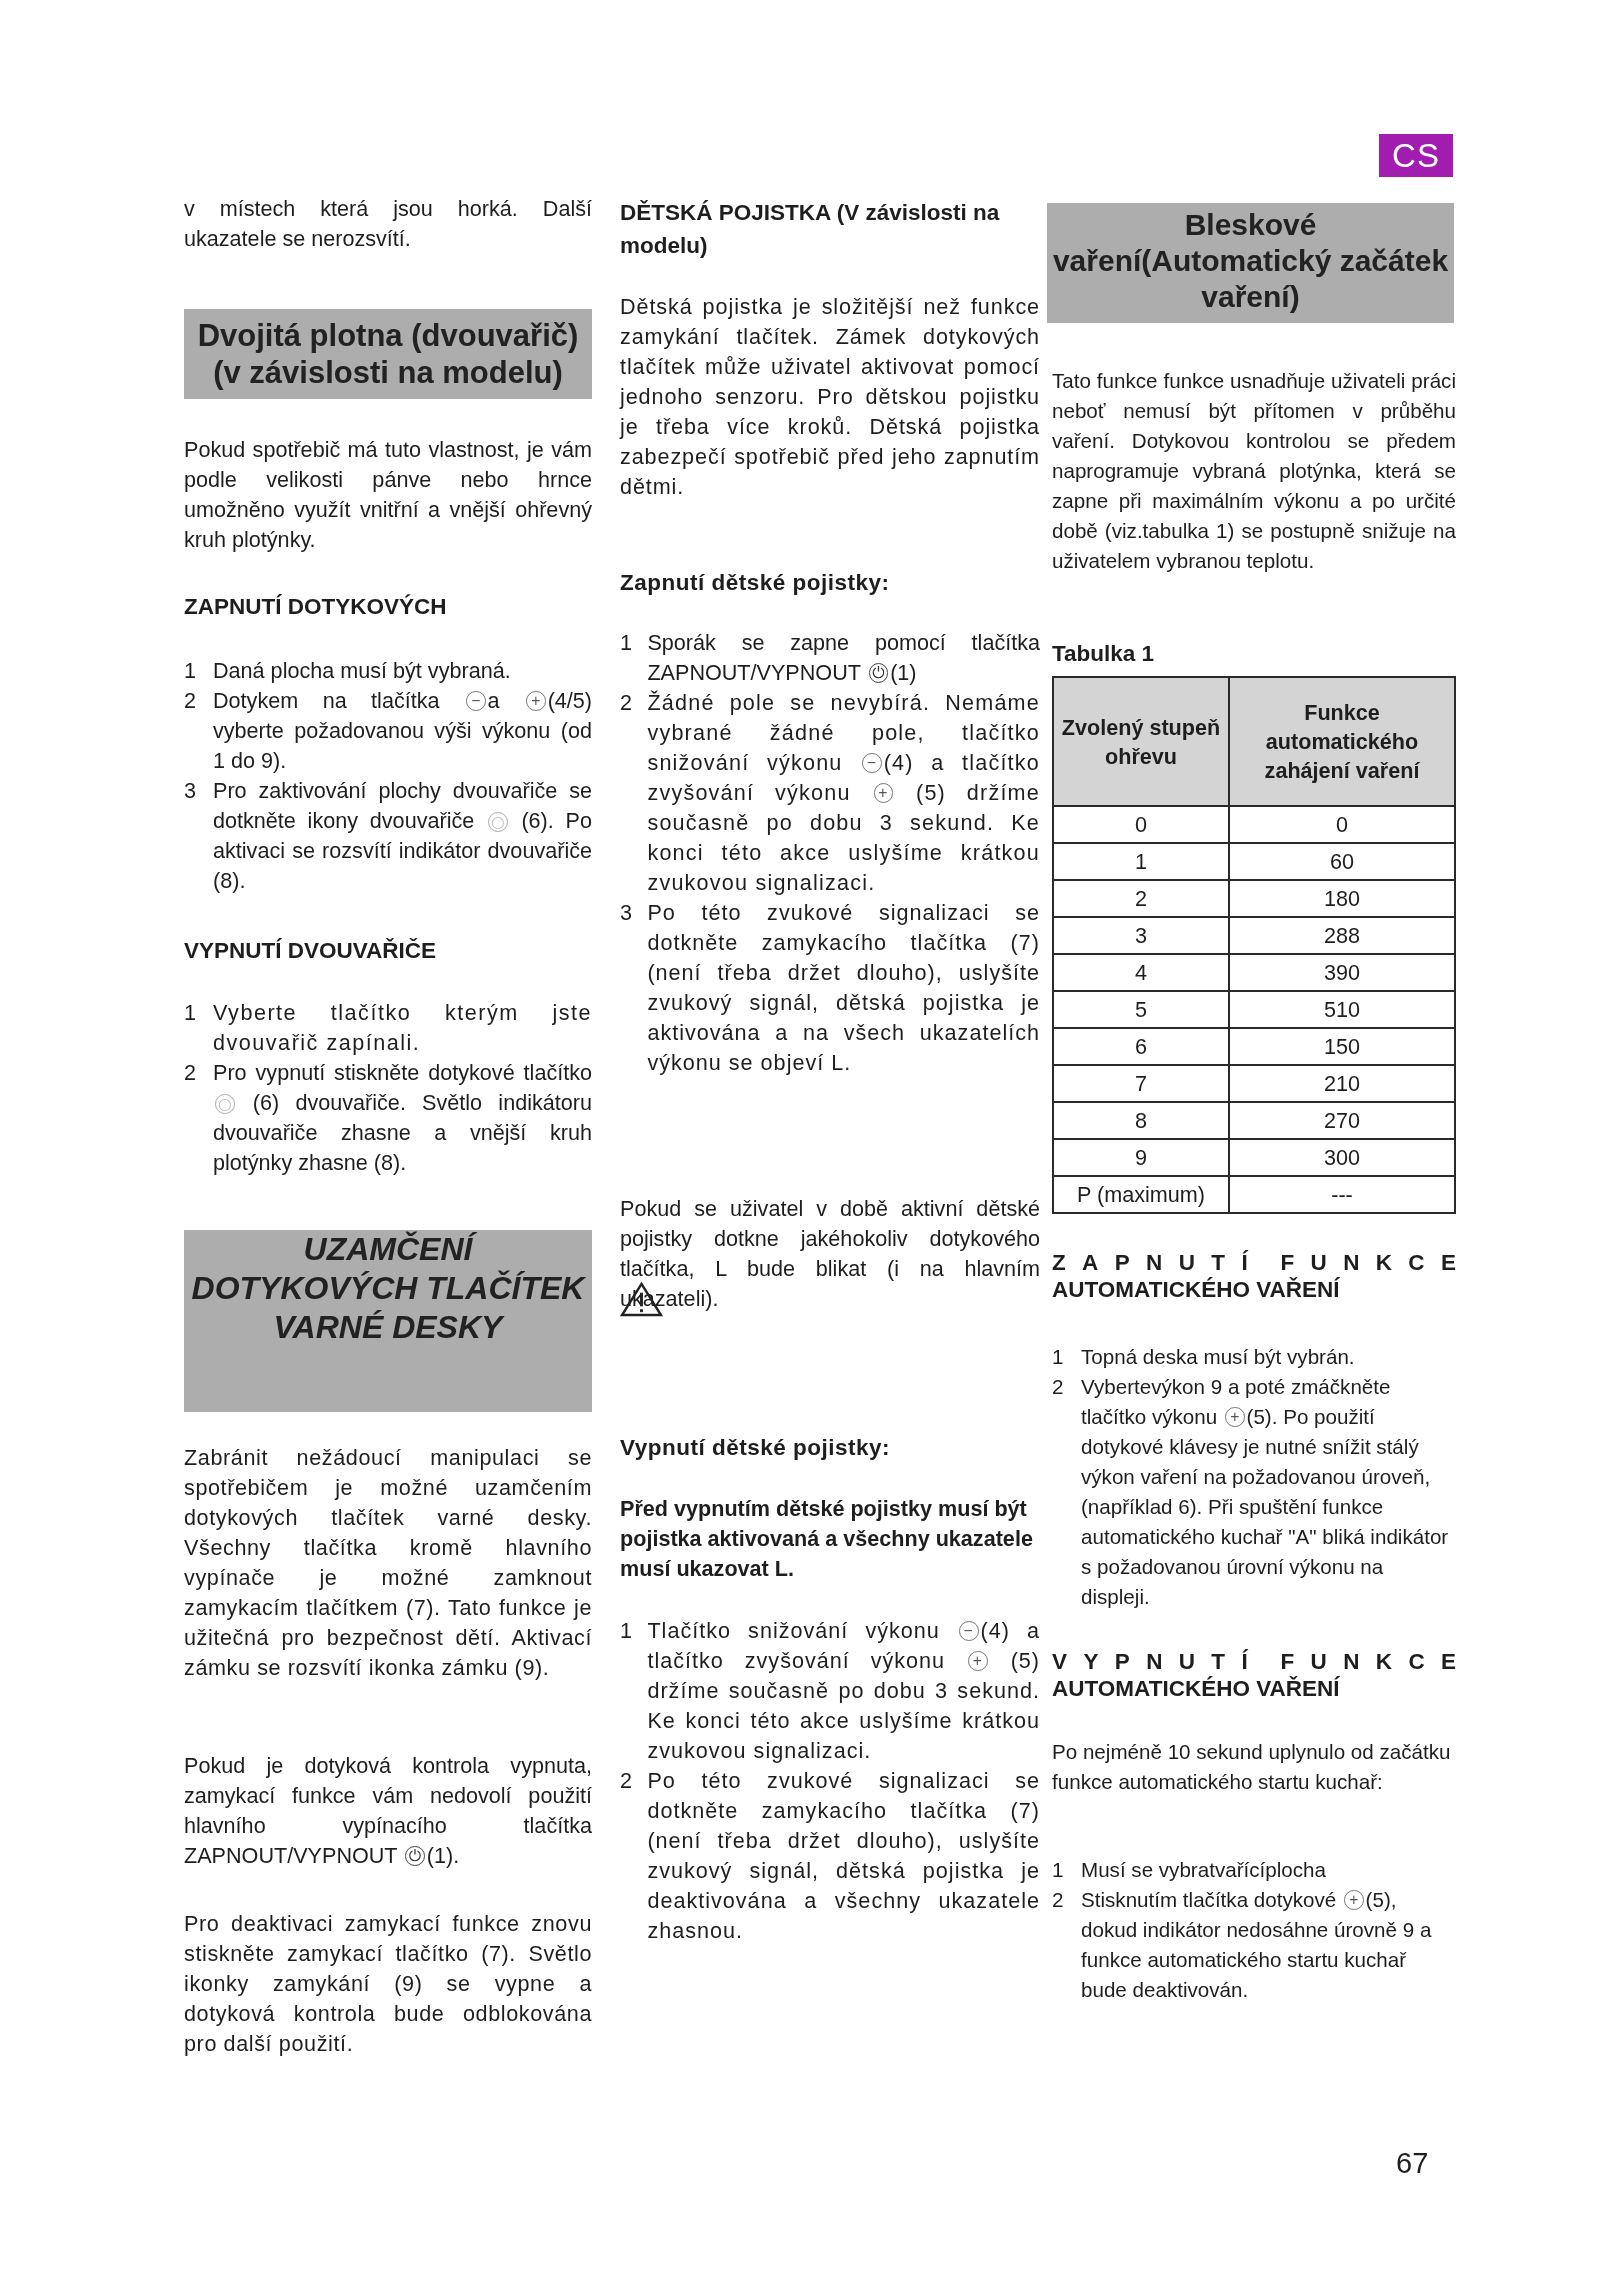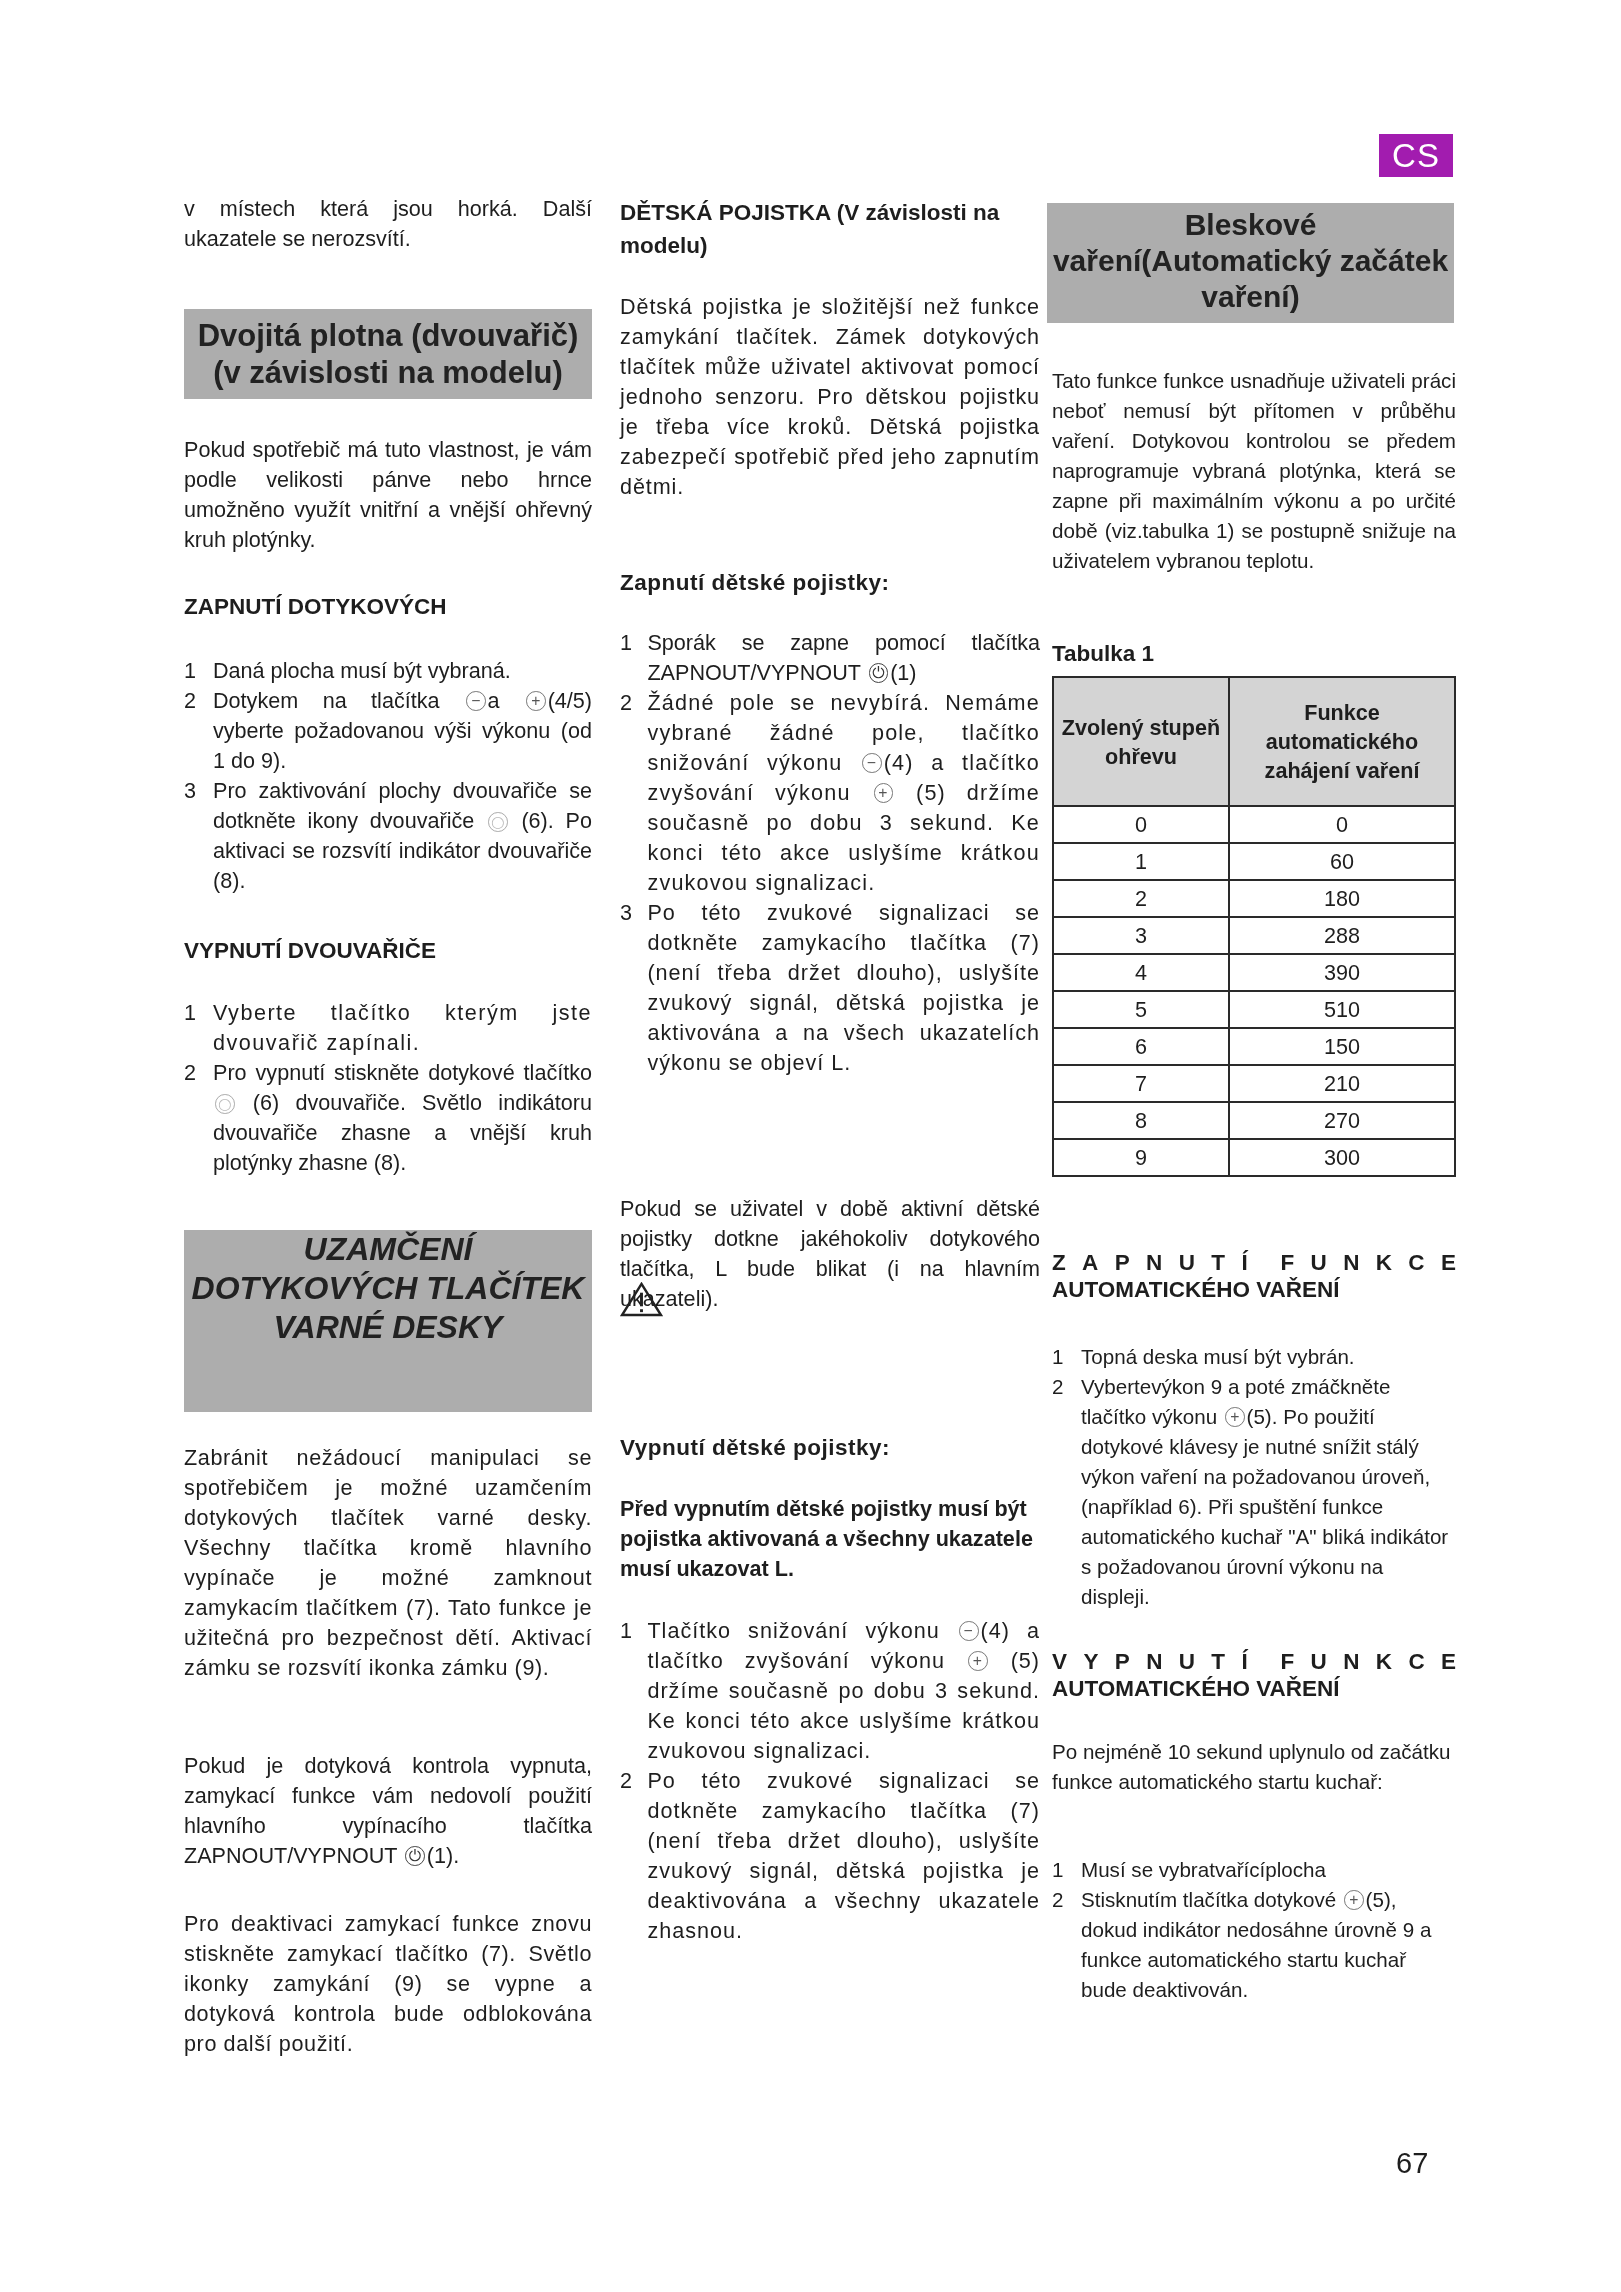--- a/index.html
+++ b/index.html
@@ -208,20 +208,24 @@
           <td>210</td>
         </tr>
       <tr>
           <td>8</td>
           <td>270</td>
         </tr>
       <tr>
           <td>9</td>
           <td>300</td>
         </tr>
+      <tr>
+          <td>P (maximum)</td>
+          <td>---</td>
+        </tr>
     </tbody>
     </table>
 </div>
 
 <div class="col col-right h-spaced" style="top:1249px;">
   <div class="spread">
     <span>Z</span>
     <span>A</span>
     <span>P</span>
     <span>N</span>

